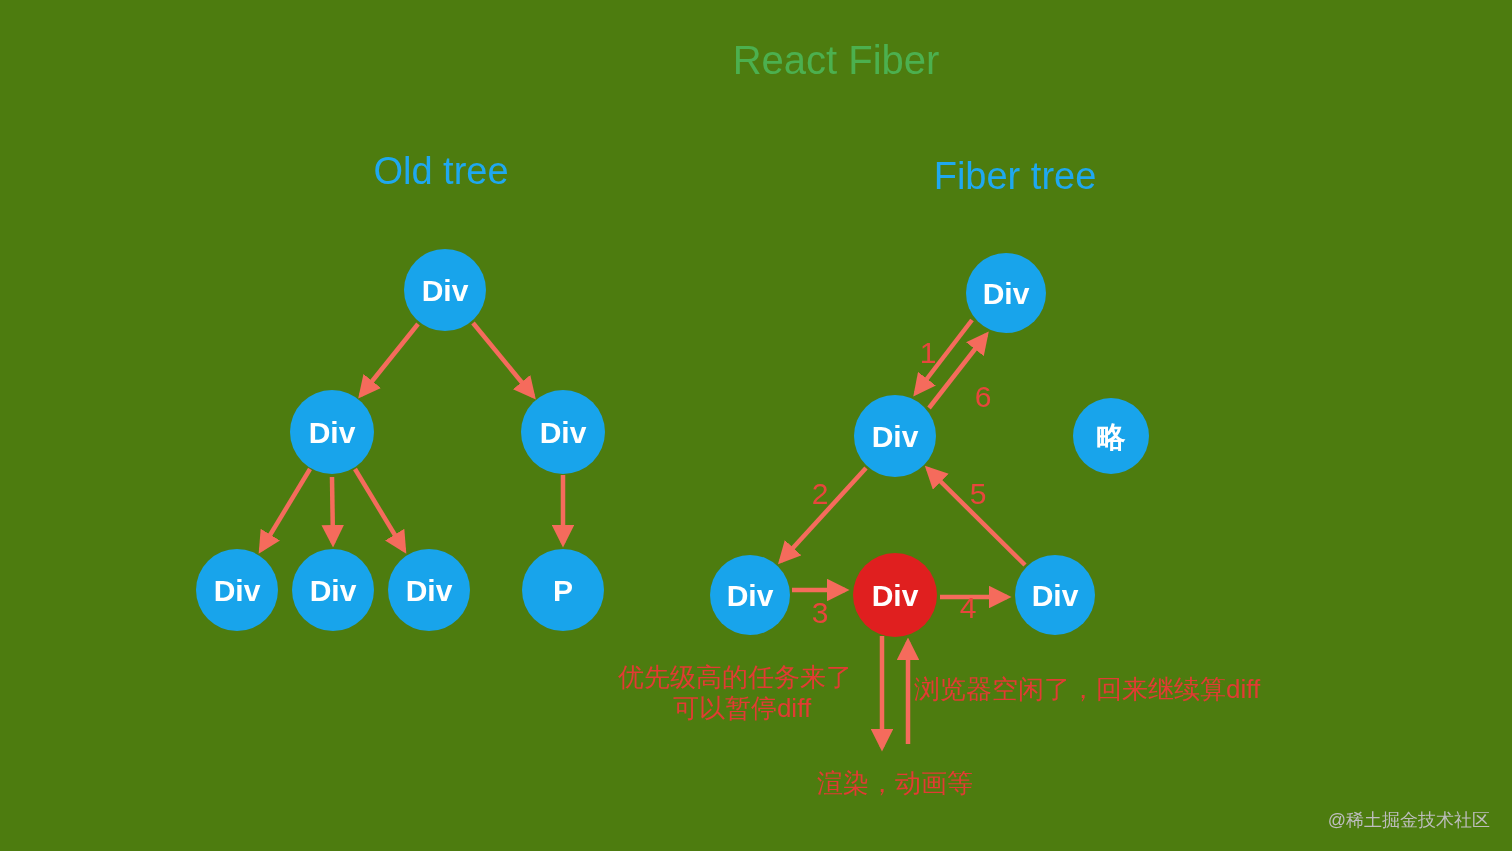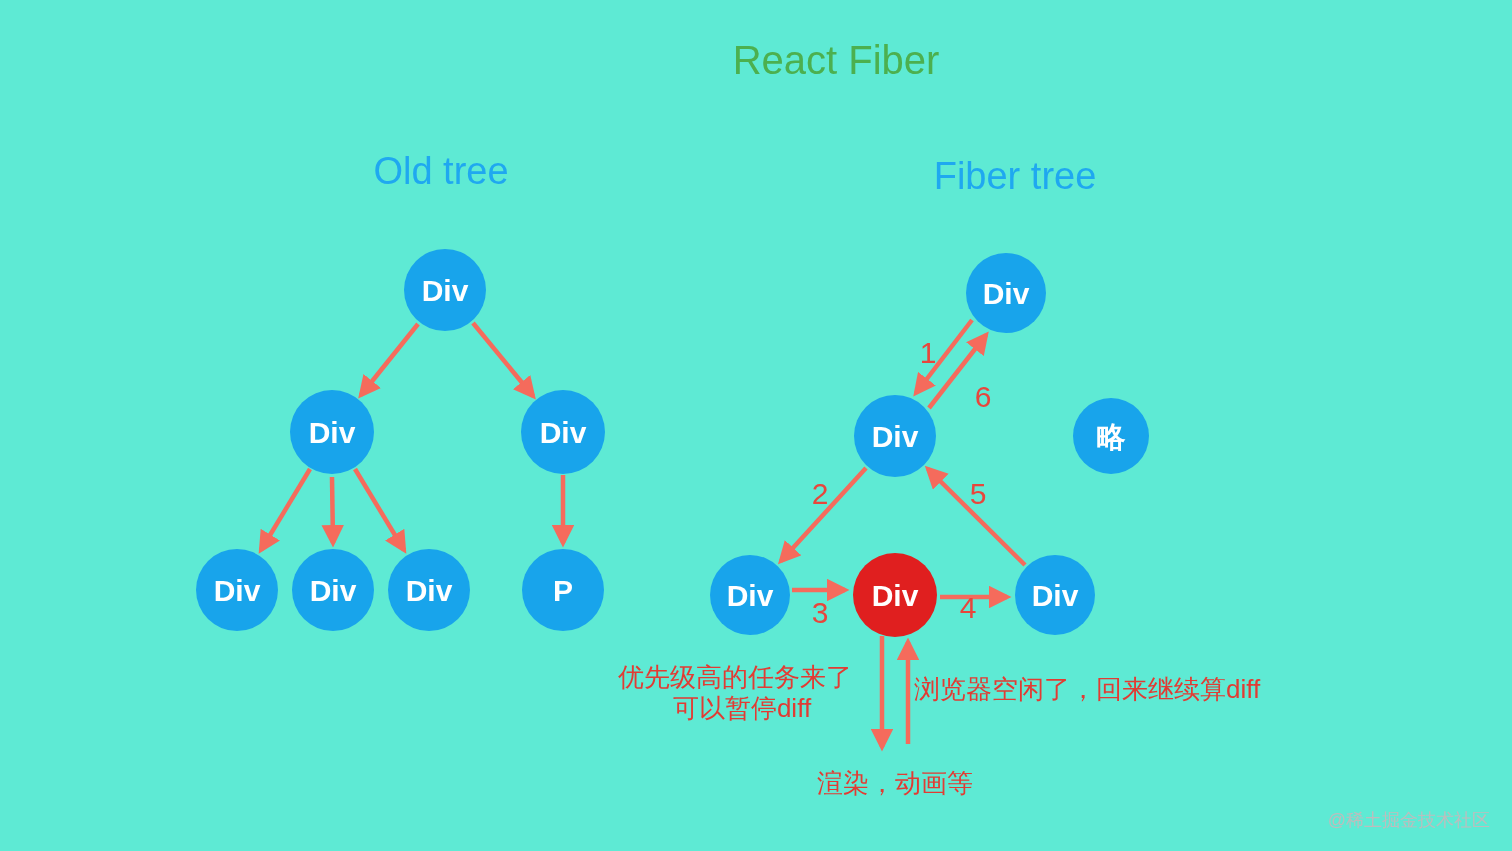--- a/index.html
+++ b/index.html
@@ -1,20 +1,20 @@
 <!DOCTYPE html>
 <html><head>
 <meta charset="utf-8">
 <style>
   html, body { margin: 0; padding: 0; background: #ffffff; }
   .stage {
     position: relative;
     width: 1512px;
     height: 851px;
-    background: #5eead4;
+    background: #4d7c0f;
     overflow: hidden;
     font-family: "Liberation Sans", "DejaVu Sans", sans-serif;
   }
   svg { display: block; }
   .node-label {
     font-family: "Liberation Sans", "DejaVu Sans", sans-serif;
     font-weight: bold;
     fill: #ffffff;
   }
   .heading {

